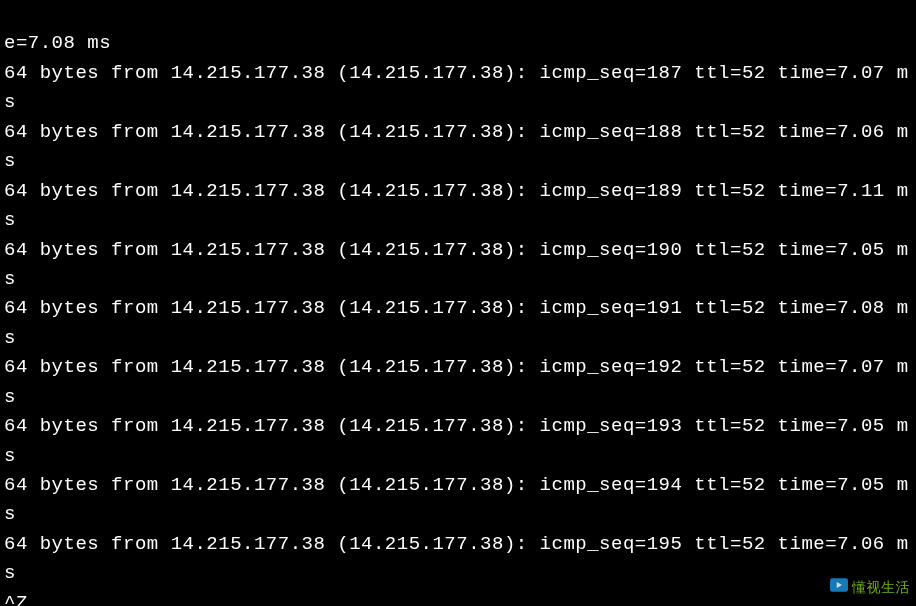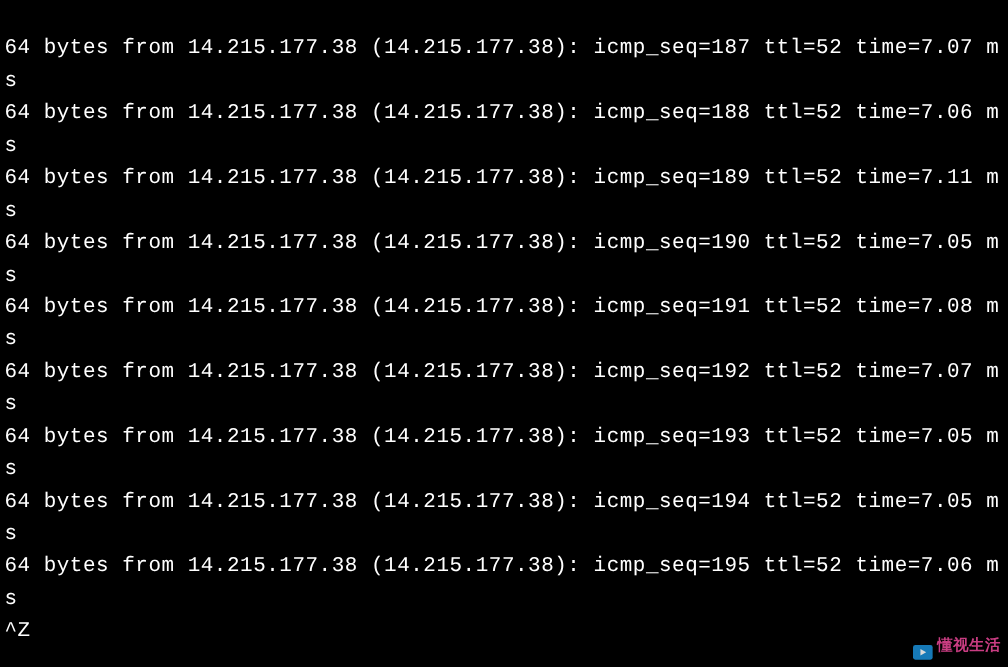--- a/index.html
+++ b/index.html
@@ -18,37 +18,37 @@
     .terminal {
       padding: 0 4px;
       white-space: pre-wrap;
       word-break: break-all;
     }
     .watermark {
       position: absolute;
       bottom: 6px;
       right: 6px;
       font-size: 14px;
-      color: #ec4899;
+      color: #84cc16;
       opacity: 0.85;
       display: flex;
-      align-items: flex-end;
+      align-items: flex-start;
       gap: 4px;
-      font-weight: bold;
     }
     .watermark-icon {
       display: inline-flex;
       width: 18px;
       height: 14px;
     }
   </style>
 </head>
 <body>
 
 <div class="terminal">
+<span>e=7.08 ms</span>
 <div>64 bytes from 14.215.177.38 (14.215.177.38): icmp_seq=187 ttl=52 time=7.07 ms
 64 bytes from 14.215.177.38 (14.215.177.38): icmp_seq=188 ttl=52 time=7.06 ms
 64 bytes from 14.215.177.38 (14.215.177.38): icmp_seq=189 ttl=52 time=7.11 ms
 64 bytes from 14.215.177.38 (14.215.177.38): icmp_seq=190 ttl=52 time=7.05 ms
 64 bytes from 14.215.177.38 (14.215.177.38): icmp_seq=191 ttl=52 time=7.08 ms
 64 bytes from 14.215.177.38 (14.215.177.38): icmp_seq=192 ttl=52 time=7.07 ms
 64 bytes from 14.215.177.38 (14.215.177.38): icmp_seq=193 ttl=52 time=7.05 ms
 64 bytes from 14.215.177.38 (14.215.177.38): icmp_seq=194 ttl=52 time=7.05 ms
 64 bytes from 14.215.177.38 (14.215.177.38): icmp_seq=195 ttl=52 time=7.06 ms
 </div><span>^Z</span>

